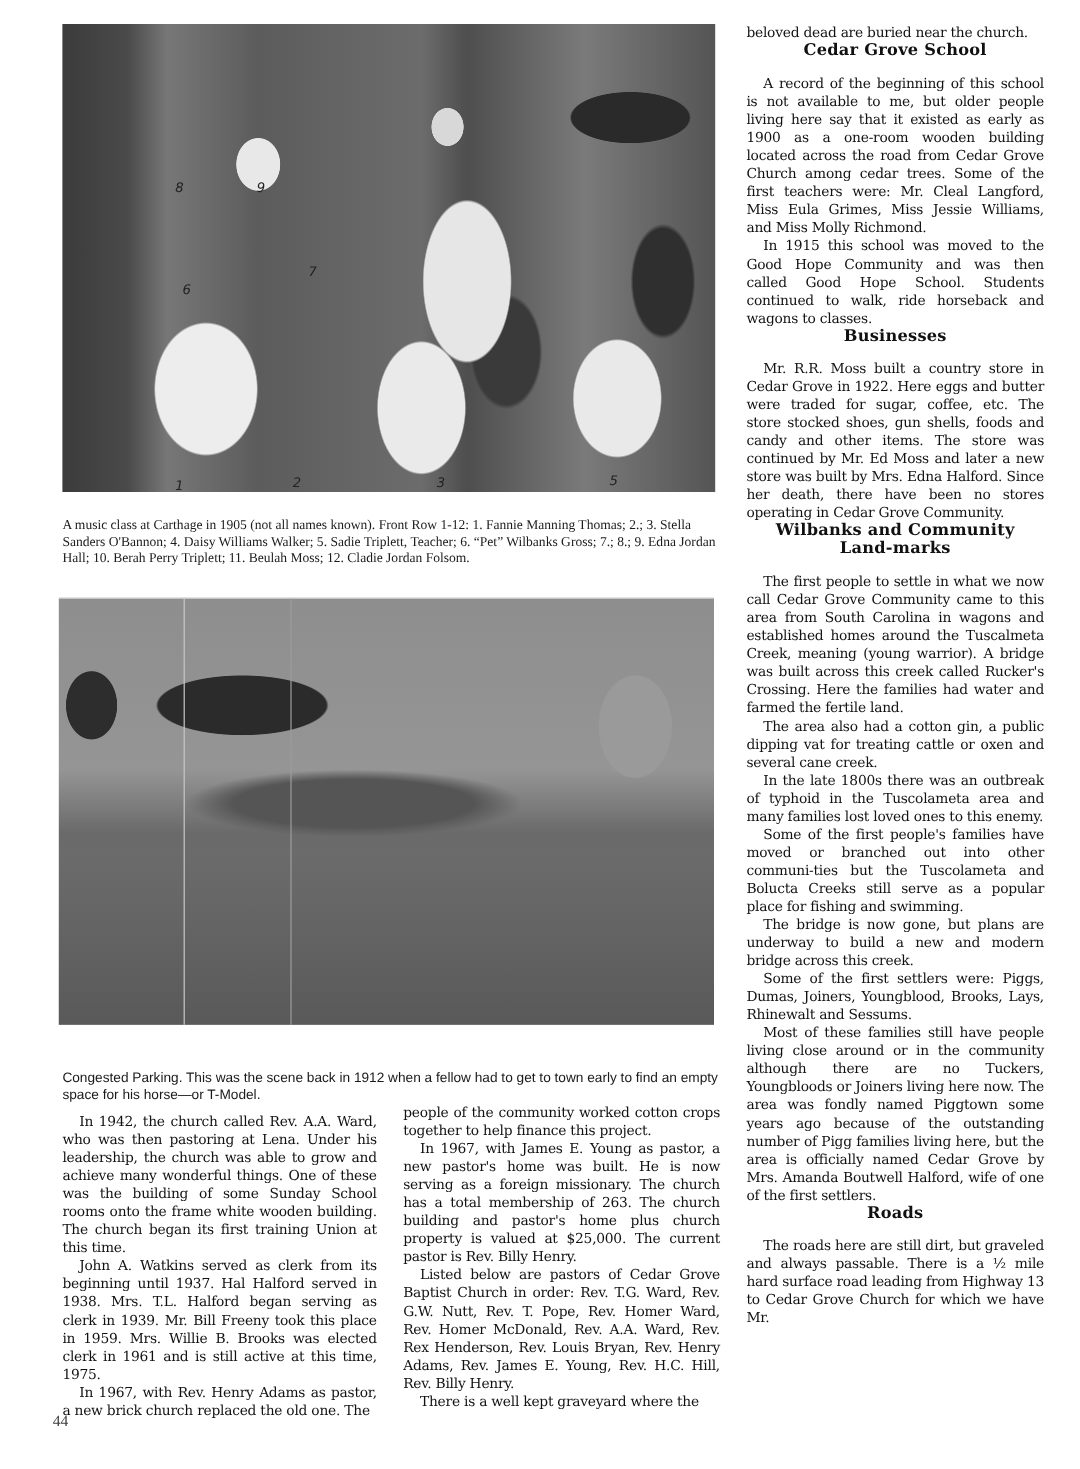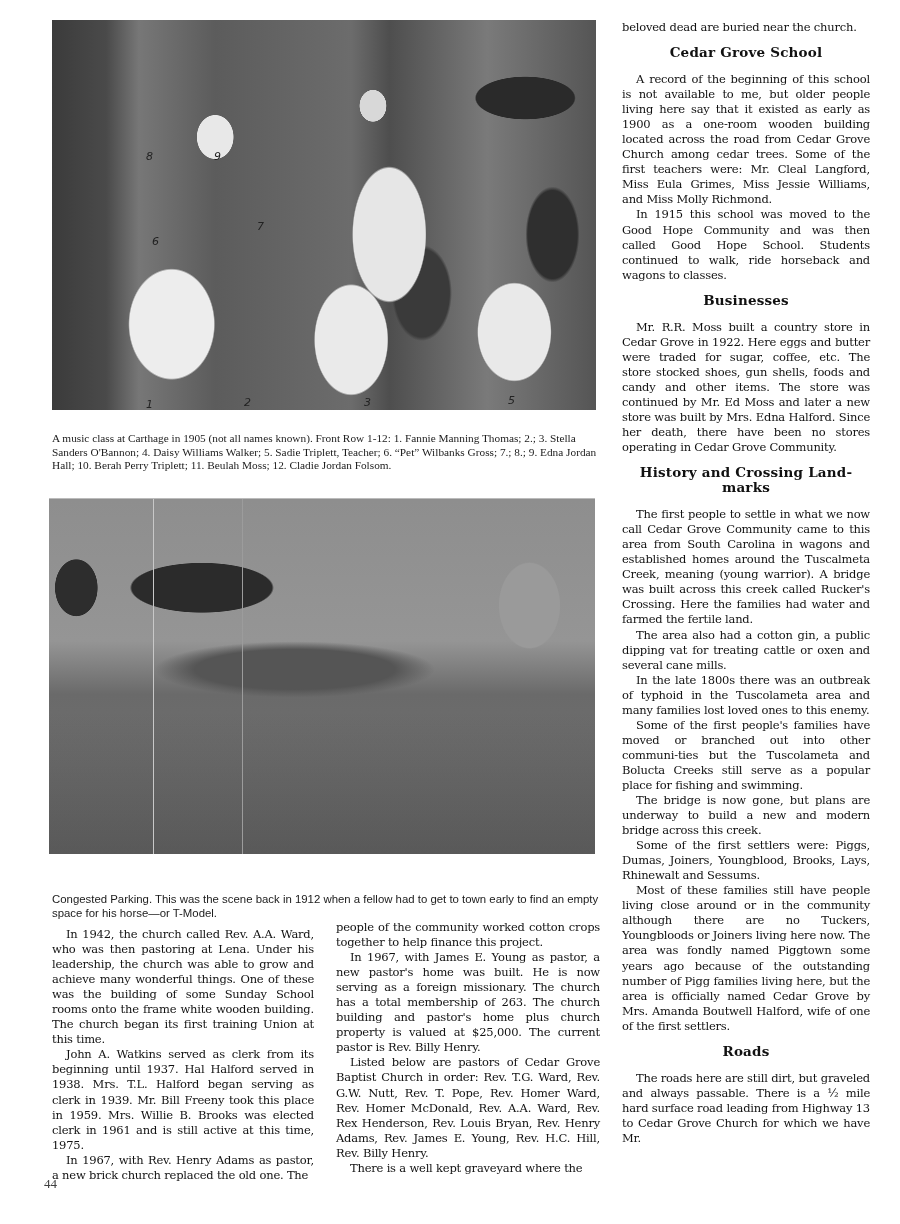--- a/index.html
+++ b/index.html
@@ -44,21 +44,21 @@
 
   
   .col { font-family: "DejaVu Serif", serif; font-size: 11.5px; line-height: 15.05px; text-align: justify; color: #111; letter-spacing: -0.2px; }
   .col p { margin: 0; text-indent: 14px; }
   .col p.noindent { text-indent: 0; }
 
   #col-left { left: 52px; top: 927px; width: 262px; }
   #col-mid { left: 336px; top: 920px; width: 264px; }
   #col-right { left: 622px; top: 20px; width: 248px; }
 
-  .heading { font-family: "DejaVu Serif", serif; font-weight: bold; font-size: 13.5px; text-align: center; margin: 10px 0 12px 0; line-height: 15px; letter-spacing: 0.2px; text-indent: 0; }
+  .heading { font-family: "DejaVu Serif", serif; font-weight: bold; font-size: 13.5px; text-align: center; margin: 0 0 12px 0; line-height: 15px; letter-spacing: 0.2px; text-indent: 0; }
 
   #page-number { left: 44px; top: 1176px; font-family: "Liberation Serif", serif; font-size: 13px; color: #404040; }
 </style>
 </head>
 <body>
 
 <div id="photo1" class="abs">
   <span class="photo-num" style="left:94px;top:130px;">8</span>
   <span class="photo-num" style="left:162px;top:130px;">9</span>
   <span class="photo-num" style="left:100px;top:215px;">6</span>
@@ -94,23 +94,23 @@
 <div id="col-right" class="abs col">
   <p class="noindent">beloved dead are buried near the church.</p>
 
   <div class="heading">Cedar Grove School</div>
   <p>A record of the beginning of this school is not available to me, but older people living here say that it existed as early as 1900 as a one-room wooden building located across the road from Cedar Grove Church among cedar trees. Some of the first teachers were: Mr. Cleal Langford, Miss Eula Grimes, Miss Jessie Williams, and Miss Molly Richmond.</p>
   <p>In 1915 this school was moved to the Good Hope Community and was then called Good Hope School. Students continued to walk, ride horseback and wagons to classes.</p>
 
   <div class="heading">Businesses</div>
   <p>Mr. R.R. Moss built a country store in Cedar Grove in 1922. Here eggs and butter were traded for sugar, coffee, etc. The store stocked shoes, gun shells, foods and candy and other items. The store was continued by Mr. Ed Moss and later a new store was built by Mrs. Edna Halford. Since her death, there have been no stores operating in Cedar Grove Community.</p>
 
-  <div class="heading">History and Crossing Land-marks</div>
+  <div class="heading">Wilbanks and Community Land-marks</div>
   <p>The first people to settle in what we now call Cedar Grove Community came to this area from South Carolina in wagons and established homes around the Tuscalmeta Creek, meaning (young warrior). A bridge was built across this creek called Rucker's Crossing. Here the families had water and farmed the fertile land.</p>
-  <p>The area also had a cotton gin, a public dipping vat for treating cattle or oxen and several cane mills.</p>
+  <p>The area also had a cotton gin, a public dipping vat for treating cattle or oxen and several cane creek.</p>
   <p>In the late 1800s there was an outbreak of typhoid in the Tuscolameta area and many families lost loved ones to this enemy.</p>
   <p>Some of the first people's families have moved or branched out into other communi-ties but the Tuscolameta and Bolucta Creeks still serve as a popular place for fishing and swimming.</p>
   <p>The bridge is now gone, but plans are underway to build a new and modern bridge across this creek.</p>
   <p>Some of the first settlers were: Piggs, Dumas, Joiners, Youngblood, Brooks, Lays, Rhinewalt and Sessums.</p>
   <p>Most of these families still have people living close around or in the community although there are no Tuckers, Youngbloods or Joiners living here now. The area was fondly named Piggtown some years ago because of the outstanding number of Pigg families living here, but the area is officially named Cedar Grove by Mrs. Amanda Boutwell Halford, wife of one of the first settlers.</p>
 
   <div class="heading">Roads</div>
   <p>The roads here are still dirt, but graveled and always passable. There is a ½ mile hard surface road leading from Highway 13 to Cedar Grove Church for which we have Mr.</p>
 </div>
 

